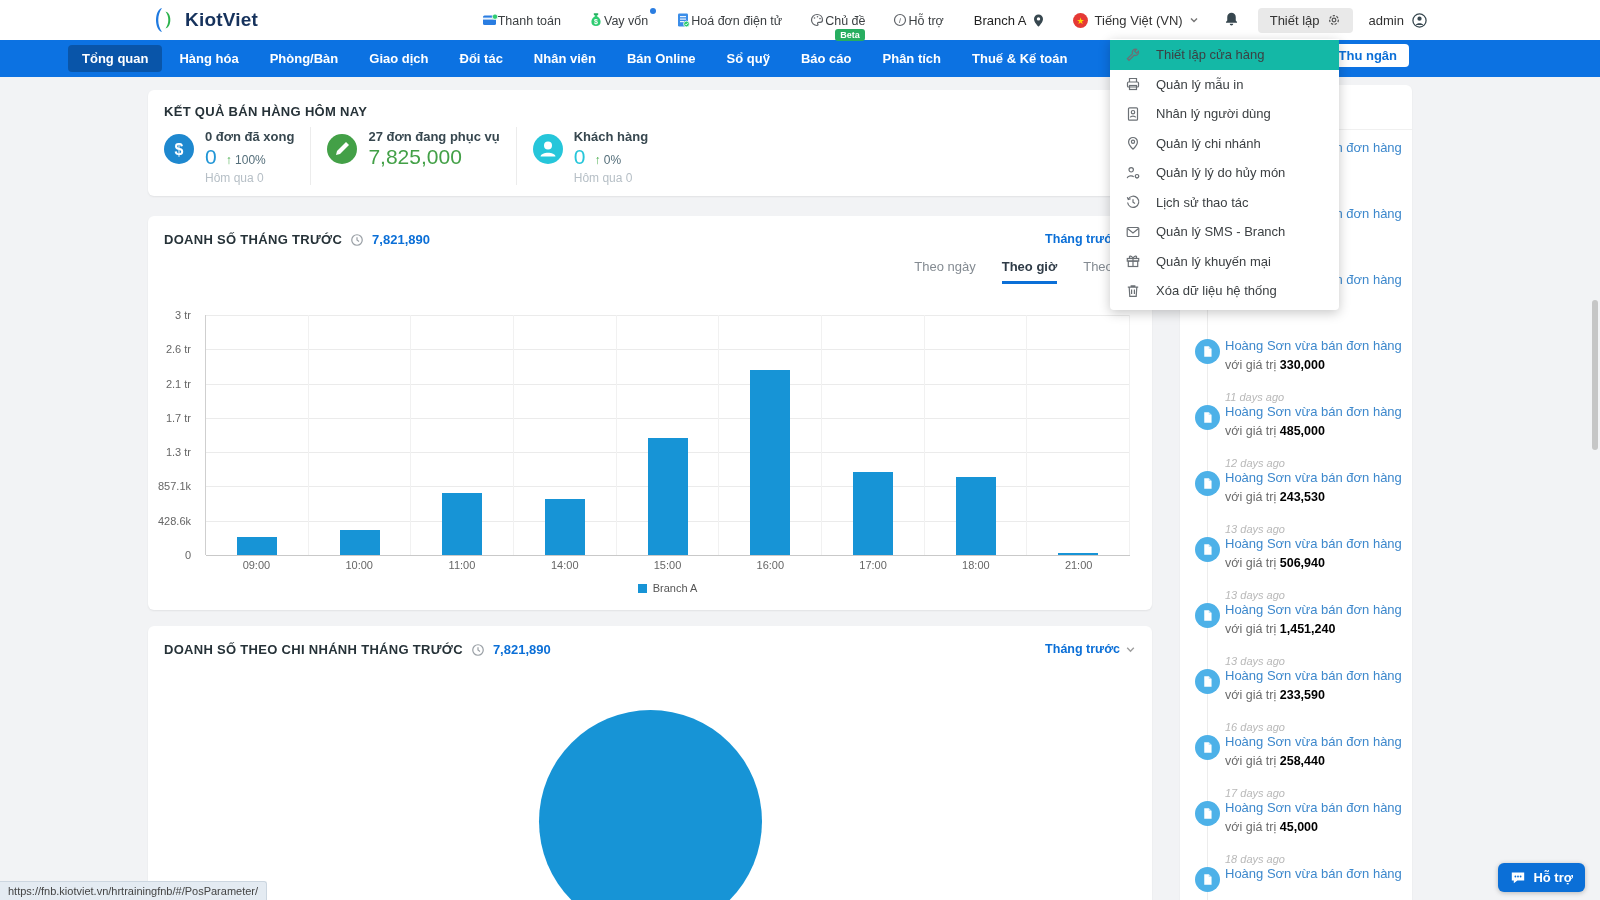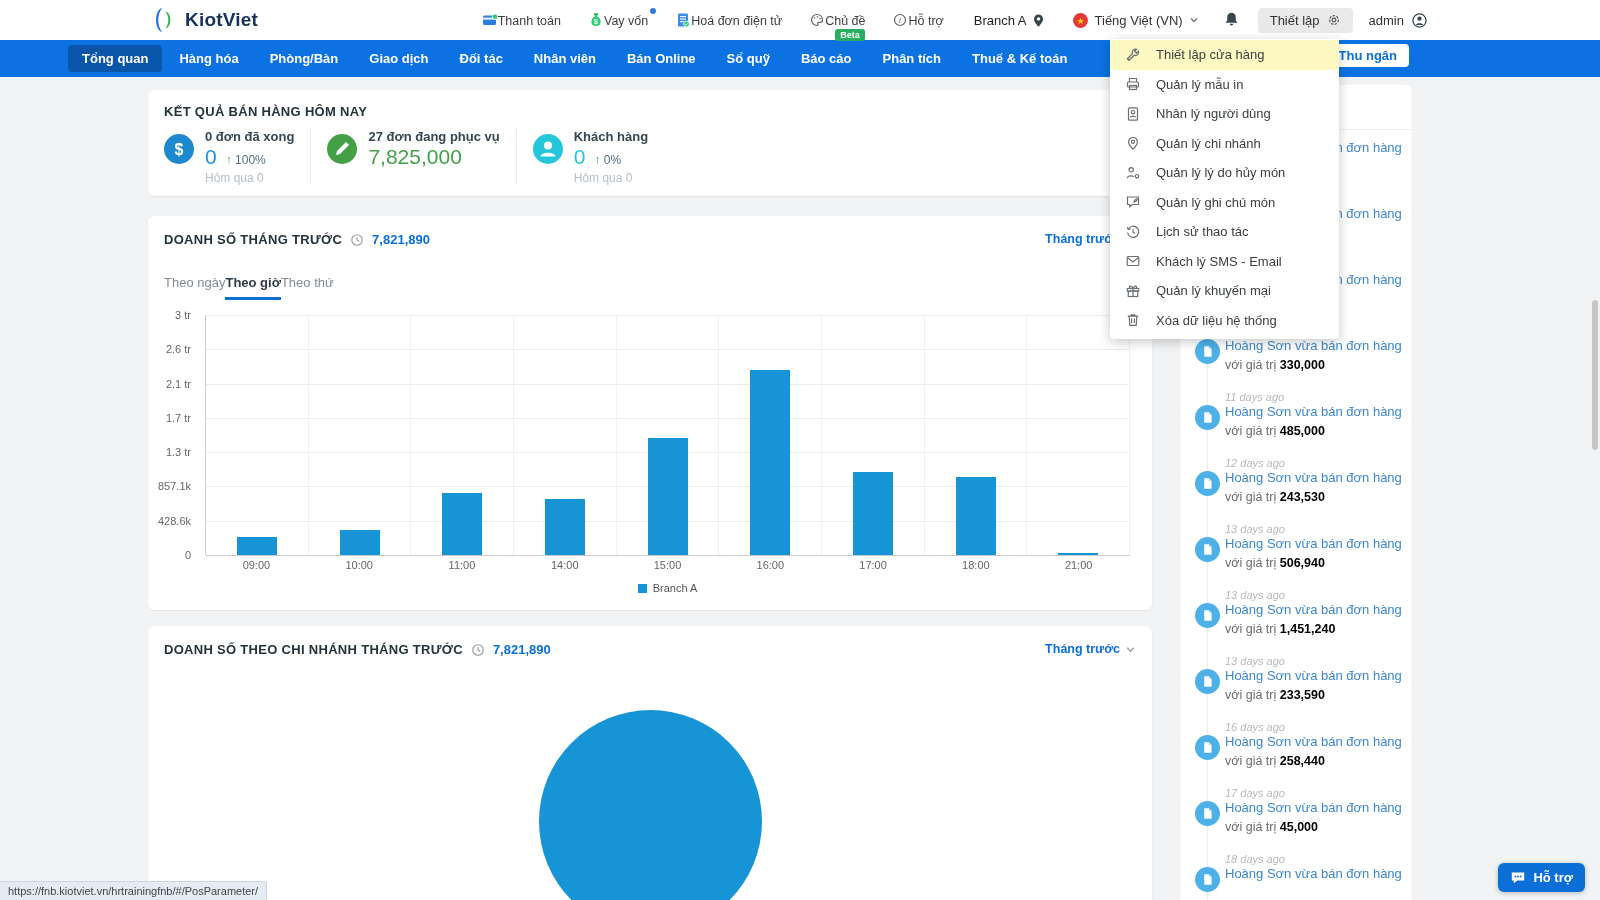--- a/index.html
+++ b/index.html
@@ -24,21 +24,21 @@
   
   .nav { position:absolute; top:40px; left:0; right:0; height:37px; background:#0c72e2; display:flex; align-items:center; padding-left:68px; z-index:4; }
   .nav-tabs { display:flex; align-items:center; }
   .nav-tab { color:#fff; font-size:13px; font-weight:bold; padding:0 14px; height:27px; line-height:27px; border-radius:4px; margin-right:3px; cursor:pointer; white-space:nowrap; }
   .nav-tab.active { background:rgba(0,0,0,.25); }
   .cashier-btn { position:absolute; top:44px; right:191px; height:23px; background:#fff; border:none; border-radius:4px; display:flex; align-items:center; gap:6px; padding:0 12px; color:#0b6fd7; font-weight:bold; font-size:13px; font-family:inherit; cursor:pointer; z-index:5; }
 
   
   .menu { position:absolute; left:1110px; top:39px; width:229px; background:#fff; z-index:10; box-shadow:0 3px 12px rgba(0,0,0,.22); border-radius:0 0 4px 4px; padding:1px 0 4px; }
   .menu-item { height:29.5px; display:flex; align-items:center; gap:15px; padding:0 15px; font-size:13px; color:#3c4043; cursor:pointer; }
-  .menu-item.active { background:#fef9c3;align-items:center; }
+  .menu-item.active { background:#14b8a6;align-items:center; }
   .mi-ic { width:16px; flex:none; }
 
   
   .card { position:absolute; background:#fff; border-radius:6px; box-shadow:0 1px 2px rgba(0,0,0,.07); }
   .card-title { font-size:13px; font-weight:bold; color:#263238; letter-spacing:.3px; }
 
   #card-today { left:148px; top:90px; width:1004px; height:106px; padding:14px 0 0; }
   #card-today .card-title { padding:0 16px 8px; }
   .stats { display:flex; }
   .stat { display:flex; gap:11px; padding:2px 16px 0; }
@@ -49,21 +49,21 @@
   .stat-value { font-size:21px; }
   .stat-trend { font-size:12px; color:#546e7a; }
   .up-arrow { color:#4caf50; font-weight:bold; }
   .stat-sub { font-size:12px; color:#b6bfc6; margin-top:2px; }
 
   
   #card-bar { left:148px; top:216px; width:1004px; height:394px; }
   .card-head { display:flex; align-items:center; gap:8px; padding:16px 16px 0; }
   .total { color:#0b6fd7; font-weight:bold; font-size:13px; }
   .period { position:absolute; right:16px; top:16px; color:#0b6fd7; font-weight:bold; font-size:12.5px; display:flex; align-items:center; gap:5px; cursor:pointer; }
-  .chart-tabs { display:flex; padding:0 16px; margin-top:28px; }
+  .chart-tabs { display:flex; gap:26px; padding:0 16px; margin-top:12px;justify-content:flex-end; }
   .chart-tab { font-size:13px; color:#848b92; padding-bottom:7px; cursor:pointer; }
   .chart-tab.active { color:#2f3b47; font-weight:bold; border-bottom:3px solid #0b6fd7; }
   .yticks { position:absolute; left:0; top:99px; width:50px; height:240px; }
   .ytick { position:absolute; right:7px; font-size:11px; color:#666; }
   .plot { position:absolute; left:57px; top:99px; width:925px; height:240px; border-left:1px solid #cfcfcf; }
   .hline { position:absolute; left:0; right:0; height:1px; background:#ebebeb; }
   .hline.base { background:#c9c9c9; }
   .slots { position:absolute; inset:0; display:flex; }
   .slot { flex:1; display:flex; align-items:flex-end; justify-content:center; border-right:1px solid #f1f1f1; }
   .bar { width:40px; cursor:pointer; }
@@ -298,44 +298,35 @@
           <path d="M2.2 13.2c.5-2.6 5.2-3 6.5-1.2"></path>
           <circle cx="12" cy="11.2" r="1.7"></circle>
           <path d="M12 8.9v.7M12 12.8v.7M9.8 11.2h.7M13.5 11.2h.7"></path>
         </svg>
       </span>
       <span>Quản lý lý do hủy món</span>
     </div>
     <div class="menu-item">
       <span class="ic mi-ic">
         <svg width="16" height="16" viewBox="0 0 16 16" fill="none" stroke="#6b7075" stroke-width="1.2">
-          <path d="M2.5 3h11v7.5H7.5L4.8 12.8v-2.3H2.5z"></path>
-          <path d="M9.3 6.8l2.3-2.3 1 1-2.3 2.3-1.3.3z"></path>
-        </svg>
-      </span>
-      <span>Quản lý ghi chú món</span>
-    </div>
-    <div class="menu-item">
-      <span class="ic mi-ic">
-        <svg width="16" height="16" viewBox="0 0 16 16" fill="none" stroke="#6b7075" stroke-width="1.2">
           <path d="M3.3 5A5.6 5.6 0 1 1 2.6 8.5"></path>
           <path d="M2.3 3.2l1 2.4 2.4-.8"></path>
           <path d="M8 5.2v3l2 1.4"></path>
         </svg>
       </span>
       <span>Lịch sử thao tác</span>
     </div>
     <div class="menu-item">
       <span class="ic mi-ic">
         <svg width="16" height="16" viewBox="0 0 16 16" fill="none" stroke="#6b7075" stroke-width="1.2">
           <rect x="2.2" y="3.5" width="11.6" height="9" rx="1"></rect>
           <path d="M2.5 4.5L8 9l5.5-4.5"></path>
         </svg>
       </span>
-      <span>Khách lý SMS - Email</span>
+      <span>Quản lý SMS - Branch</span>
     </div>
     <div class="menu-item">
       <span class="ic mi-ic">
         <svg width="16" height="16" viewBox="0 0 16 16" fill="none" stroke="#6b7075" stroke-width="1.2">
           <rect x="2.3" y="5.5" width="11.4" height="2.6"></rect>
           <rect x="3.3" y="8.1" width="9.4" height="5.4"></rect>
           <path d="M8 5.5v8M8 5.5S6.8 2.6 5.2 3.1c-1.5.5-.8 2.4.8 2.4M8 5.5s1.2-2.9 2.8-2.4c1.5.5.8 2.4-.8 2.4"></path>
         </svg>
       </span>
       <span>Quản lý khuyến mại</span>

